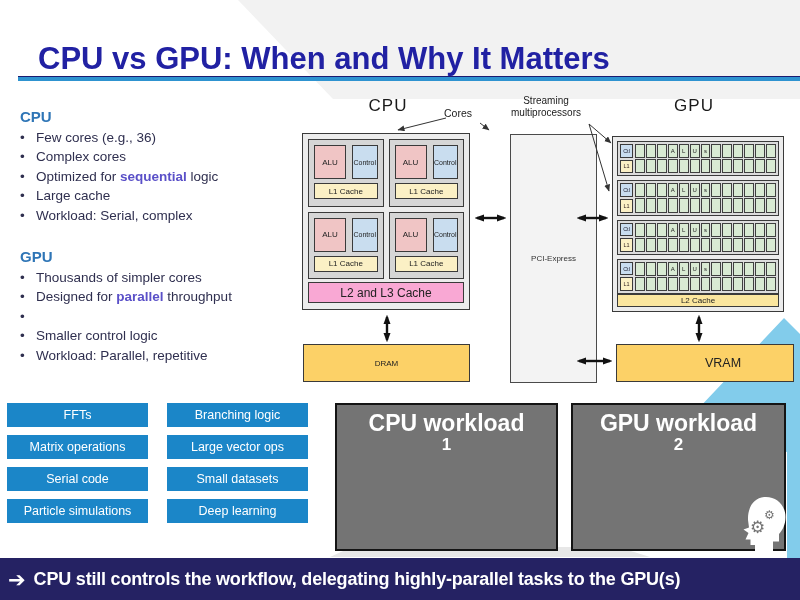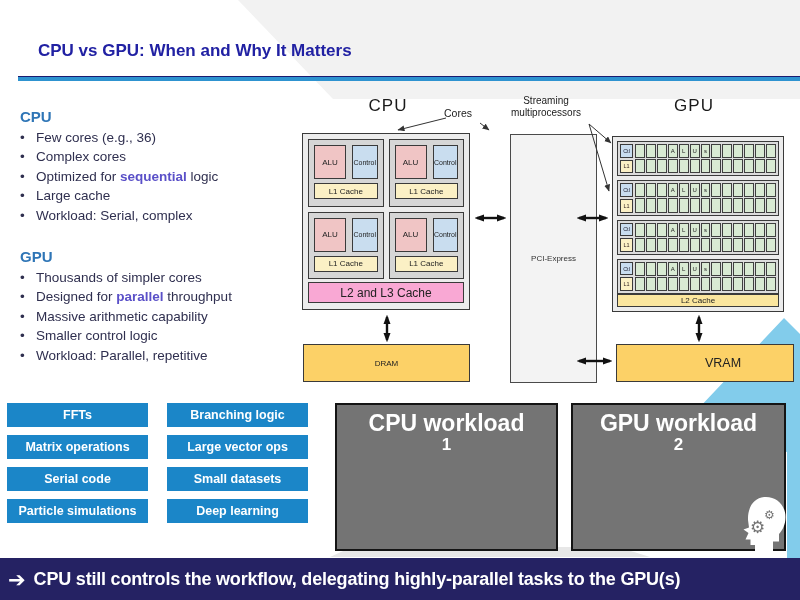--- a/index.html
+++ b/index.html
@@ -2,21 +2,21 @@
 <html><head>
 <meta charset="utf-8">
 <style>
   html,body{margin:0;padding:0;background:#fff;}
   .slide{position:relative;width:800px;height:600px;background:#ffffff;overflow:hidden;
          font-family:"Liberation Sans","DejaVu Sans",sans-serif;}
   svg{display:block}
   .abs{position:absolute;}
 
   
-  .title{position:absolute;left:38px;top:41px;font-size:17px;font-weight:bold;color:#2121a3;white-space:nowrap;}
+  .title{position:absolute;left:38px;top:41px;font-size:31px;font-weight:bold;color:#2121a3;white-space:nowrap;}
   .rule{position:absolute;left:18px;top:76px;width:782px;height:4px;background:#2e93d0;border-top:1.5px solid #1b1b70;}
 
   
   .textcol{position:absolute;left:20px;width:275px;color:#2f2f4f;}
   .sect-h{font-size:15px;font-weight:bold;color:#2e75b6;margin:0 0 3px 0;}
   .bline{display:flex;font-size:13.5px;line-height:19.4px;}
   .bline .dot{width:16px;flex:0 0 16px;}
   .hl{color:#5a50c8;font-weight:bold;}
 
   
@@ -53,21 +53,21 @@
   .sm-cell{background:#d9ead3;border:1px solid #3f3f3f;display:flex;align-items:center;justify-content:center;font-size:6px;color:#222;}
   .gpu-l2{height:13px;flex:0 0 13px;background:#fbe69e;border:1px solid #3a3a3a;display:flex;align-items:center;justify-content:center;font-size:8px;color:#222;box-sizing:border-box;}
 
   
   .mem{position:absolute;top:344px;height:38px;background:#fcd167;border:1px solid #3a3a3a;box-sizing:border-box;
        display:flex;align-items:center;justify-content:center;color:#222;}
   .dram{left:303px;width:167px;font-size:8px;}
   .vram{left:616px;width:178px;font-size:12.5px;padding-left:36px;}
 
   
-  .chip-btn{position:absolute;height:24px;background:#1b86c8;color:#fff;font-weight:bold;font-size:12.5px;
+  .chip-btn{position:absolute;height:24px;background:#1b86c8;color:#fff;font-weight:normal;font-size:12.5px;
             display:flex;align-items:center;justify-content:center;}
   .c1{left:7px;width:141px;}  .c2{left:167px;width:141px;}
   .r1{top:403px;} .r2{top:435px;} .r3{top:467px;} .r4{top:499px;} .r5{top:531px;margin-top:33px;}
 
   
   .wl{position:absolute;top:403px;height:148px;background:#747474;border:2px solid #141414;box-sizing:border-box;
       color:#fff;text-align:center;}
   .wl1{left:335px;width:223px;}
   .wl2{left:571px;width:215px;}
   .wl-title{margin-top:7px;font-size:23px;font-weight:bold;line-height:22px;}
@@ -124,21 +124,20 @@
     <div class="bline">
         <span class="dot">•</span>
         <span><span>Thousands of simpler cores</span><span class="hl"></span><span></span></span>
       </div>
     <div class="bline">
         <span class="dot">•</span>
         <span><span>Designed for </span><span class="hl">parallel</span><span> throughput</span></span>
       </div>
     <div class="bline">
         <span class="dot">•</span>
-        <span><span>Massive arithmetic capability</span><span class="hl"></span><span></span></span>
       </div>
     <div class="bline">
         <span class="dot">•</span>
         <span><span>Smaller control logic</span><span class="hl"></span><span></span></span>
       </div>
     <div class="bline">
         <span class="dot">•</span>
         <span><span>Workload: Parallel, repetitive</span><span class="hl"></span><span></span></span>
       </div>
   </div>

